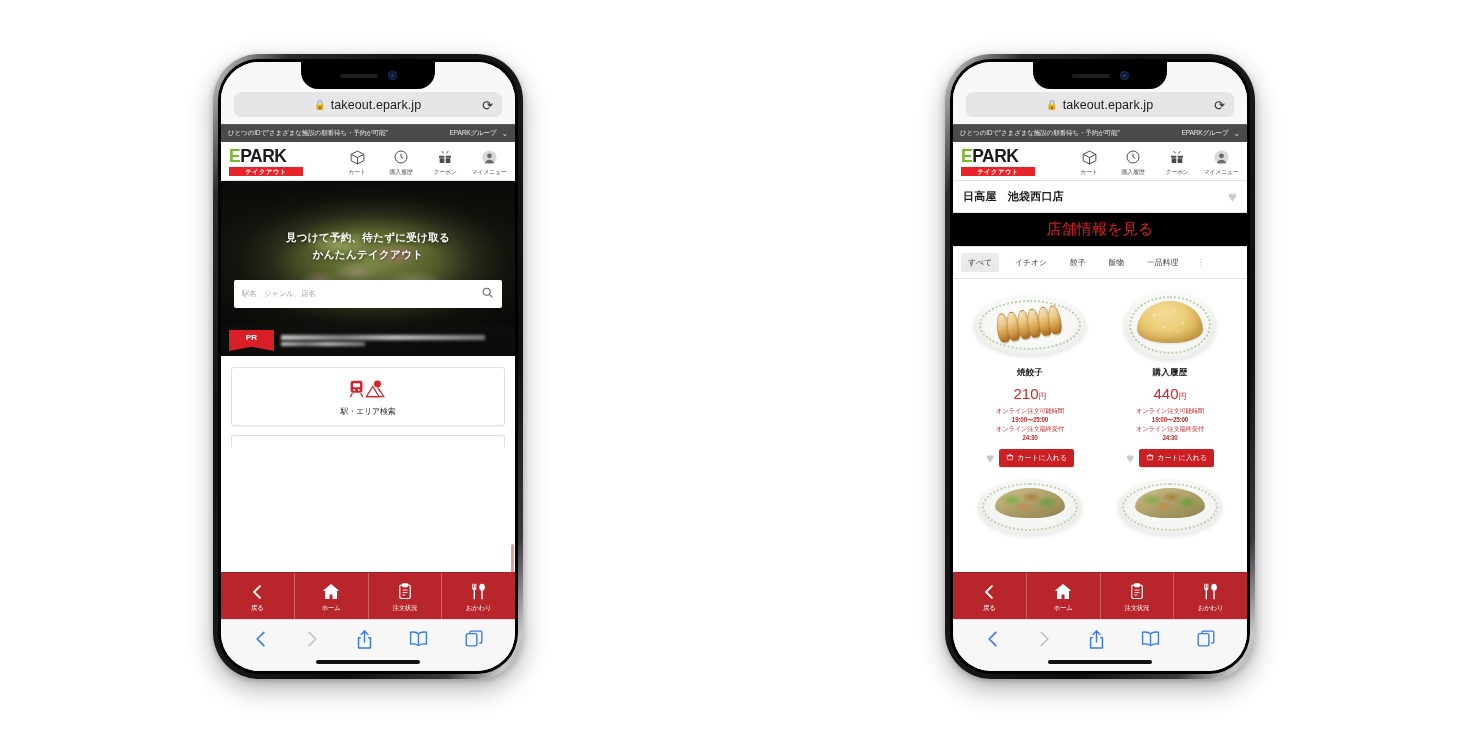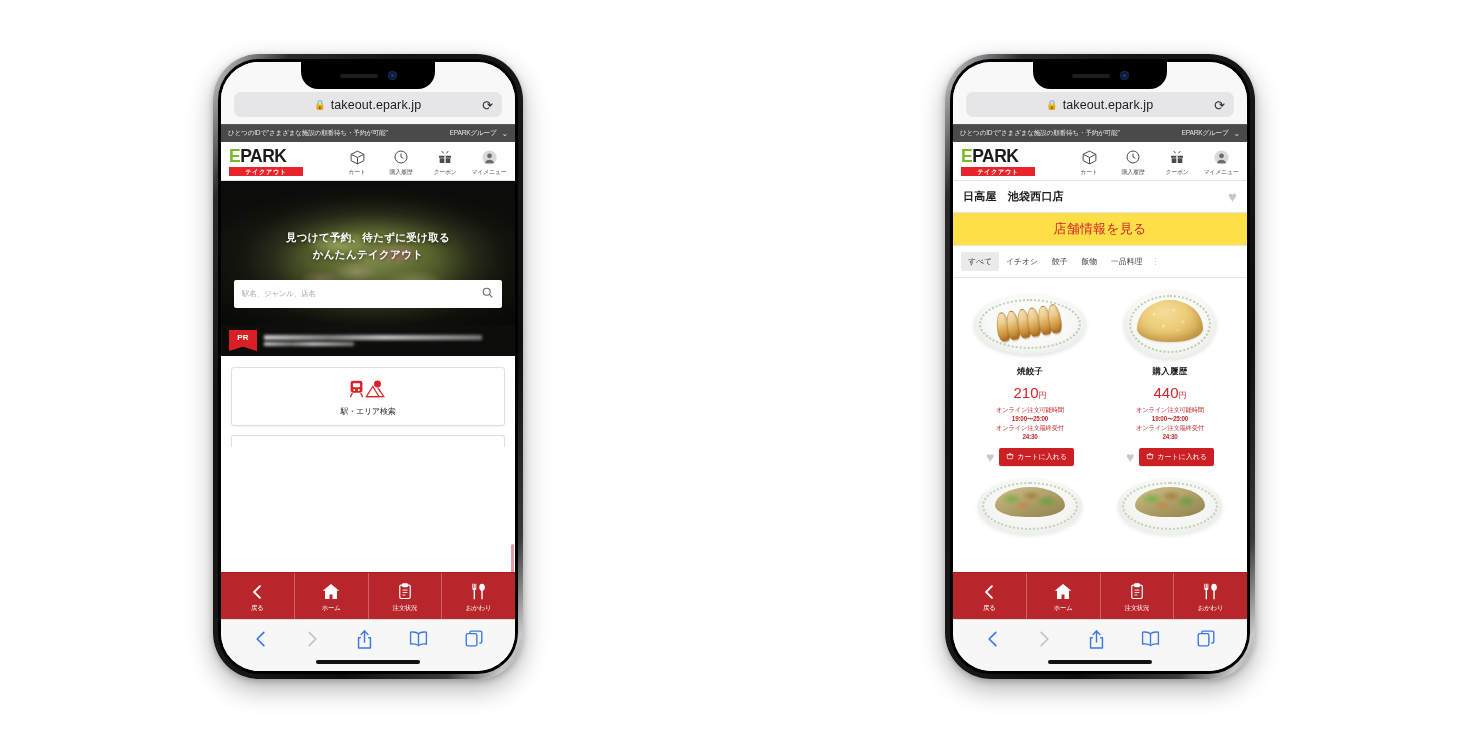--- a/index.html
+++ b/index.html
@@ -157,21 +157,21 @@
   }
   .hero-search span { font-size: 7.5px; color: #a9a9a9; letter-spacing: -.2px; }
   .mag { color: #666; }
   .pr-strip {
     position: absolute; left: 0; right: 0; bottom: 0; z-index: 4;
     height: 31px; display: flex; align-items: center;
     background: rgba(20,20,20,.42);
   }
   .pr-badge {
     background: #d81f26; color: #fff; font-size: 8px; font-weight: bold;
-    width: 28px; height: 21px; margin-left: 8px;
+    width: 45px; height: 21px; margin-left: 8px;
     display: flex; align-items: flex-start; justify-content: center;
     padding-top: 3px; letter-spacing: .3px; flex: 0 0 auto;
     clip-path: polygon(0 0,100% 0,100% 100%,50% 80%,0 100%);
   }
   .pr-lines { margin-left: 7px; flex: 1; }
   .pr-line {
     height: 4.5px; border-radius: 1px; margin: 2px 0;
     background: linear-gradient(90deg, rgba(235,235,235,.85) 0%, rgba(215,215,215,.6) 30%, rgba(240,240,240,.8) 55%, rgba(210,210,210,.55) 100%);
     filter: blur(1.4px);
   }
@@ -218,26 +218,26 @@
   .nav-label { font-size: 6.4px; margin-top: 2px; letter-spacing: -.2px; }
 
   
   .store-head {
     display: flex; align-items: center; justify-content: space-between;
     padding: 8px 10px; border-bottom: 1px solid #e3e3e3; background: #fff;
   }
   .store-name { font-size: 11px; font-weight: bold; color: #1a1a1a; letter-spacing: .2px; }
   .store-heart { color: #c9c9c9; font-size: 15px; line-height: 1; }
   .store-info-link {
-    text-align: center; padding: 7px 0; background: #fde047;
+    text-align: center; padding: 7px 0; background: #000000;
     border-bottom: 1px solid #e3e3e3;
-    color: #d8232a; font-size: 13px; letter-spacing: .2px;
+    color: #d8232a; font-size: 15px; letter-spacing: .2px;
   }
   .cat-tabs {
-    display: flex; align-items: center; gap: 0;
+    display: flex; align-items: center; gap: 9px;
     padding: 6px 8px; border-bottom: 1px solid #e3e3e3;
     background: #fff; overflow: hidden; white-space: nowrap;
   }
   .cat-tab {
     font-size: 7.8px; color: #3a3a3a; padding: 4px 7px;
     border-radius: 2px; flex: 0 0 auto;
   }
   .cat-tab.active { background: #eaeaea; color: #333; }
   .cat-more { font-size: 8px; color: #bbb; padding-left: 2px; }
 

